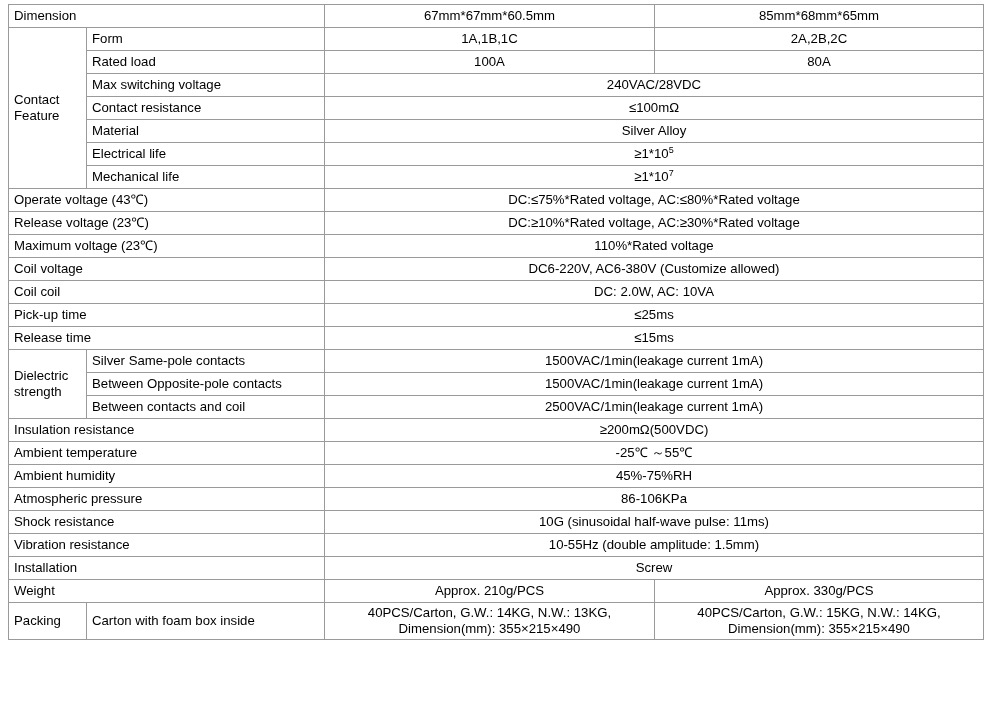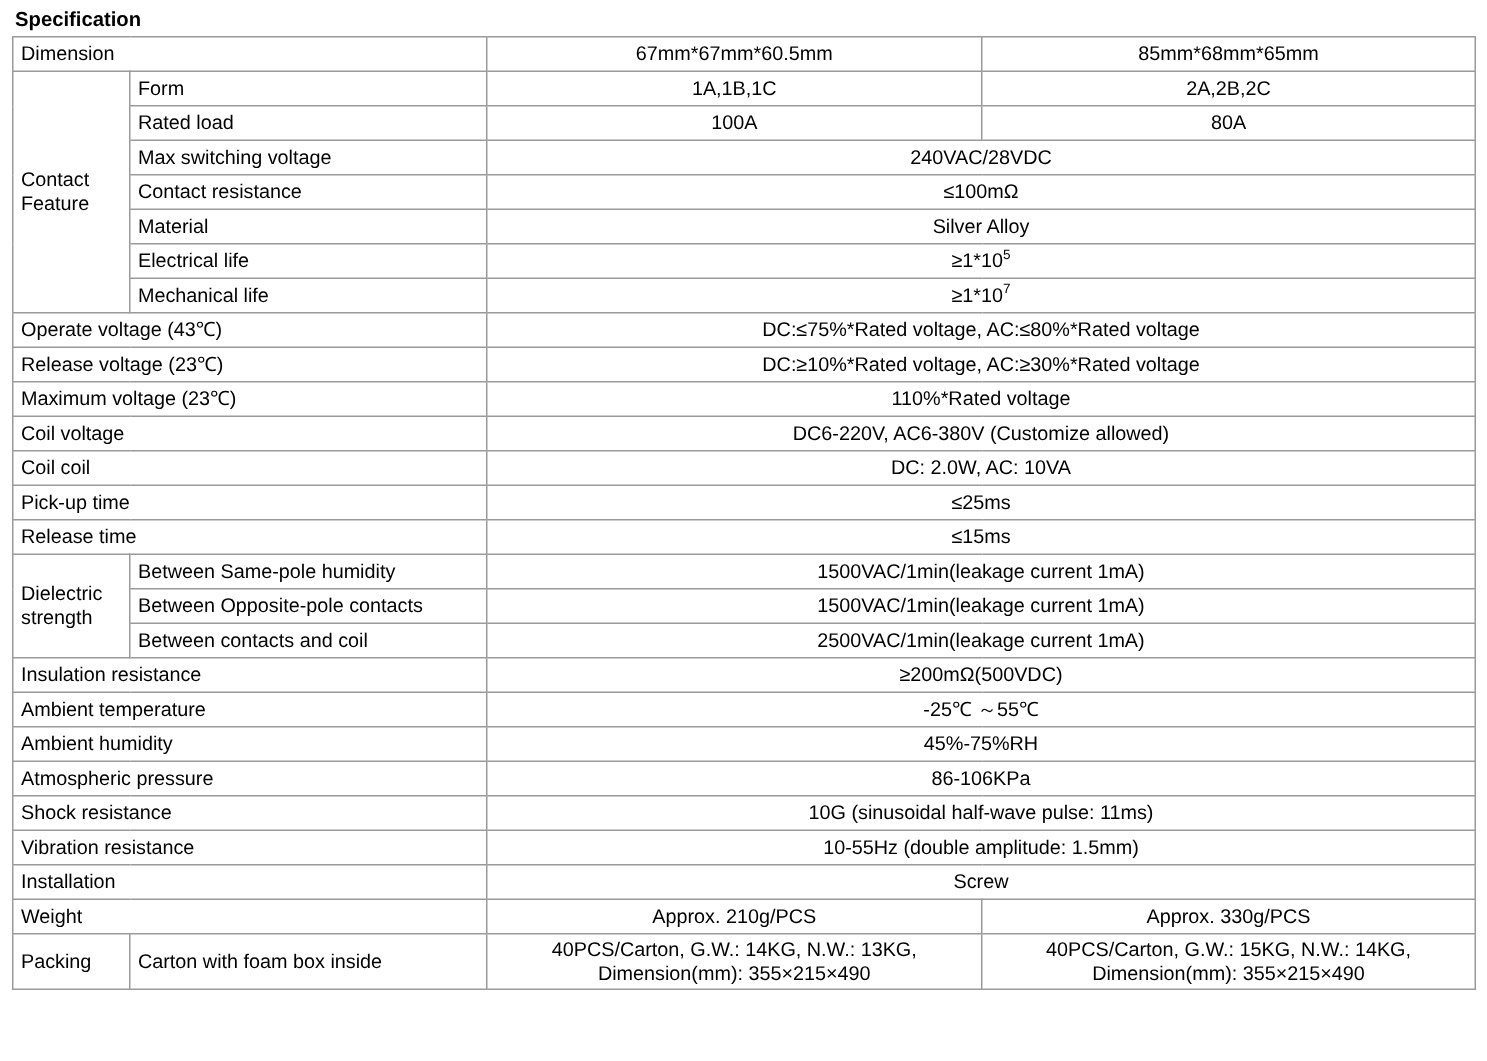--- a/index.html
+++ b/index.html
@@ -57,21 +57,20 @@
   }
   .c1 { width: 78px; }
   .c2 { width: 238px; }
   .c3 { width: 330px; }
   .c4 { width: 329px; }
 </style>
 </head>
 <body>
 
 <div class="page">
-  <div class="spec-title">Specification</div>
   <table class="spec">
     <colgroup>
       <col class="c1">
         <col class="c2">
         <col class="c3">
         <col class="c4">
     </colgroup>
     <tbody>
         <tr>
           <td class="lbl" colspan="2">Dimension</td>
@@ -132,21 +131,21 @@
         <tr>
           <td class="lbl" colspan="2">Pick-up time</td>
           <td class="ctr" colspan="2">≤25ms</td>
         </tr>
         <tr>
           <td class="lbl" colspan="2">Release time</td>
           <td class="ctr" colspan="2">≤15ms</td>
         </tr>
         <tr>
           <td class="lbl" rowspan="3">Dielectric strength</td>
-          <td class="lbl">Between Same-pole humidity</td>
+          <td class="lbl">Silver Same-pole contacts</td>
           <td class="ctr" colspan="2">1500VAC/1min(leakage current 1mA)</td>
         </tr>
         <tr>
           <td class="lbl">Between Opposite-pole contacts</td>
           <td class="ctr" colspan="2">1500VAC/1min(leakage current 1mA)</td>
         </tr>
         <tr>
           <td class="lbl">Between contacts and coil</td>
           <td class="ctr" colspan="2">2500VAC/1min(leakage current 1mA)</td>
         </tr>

